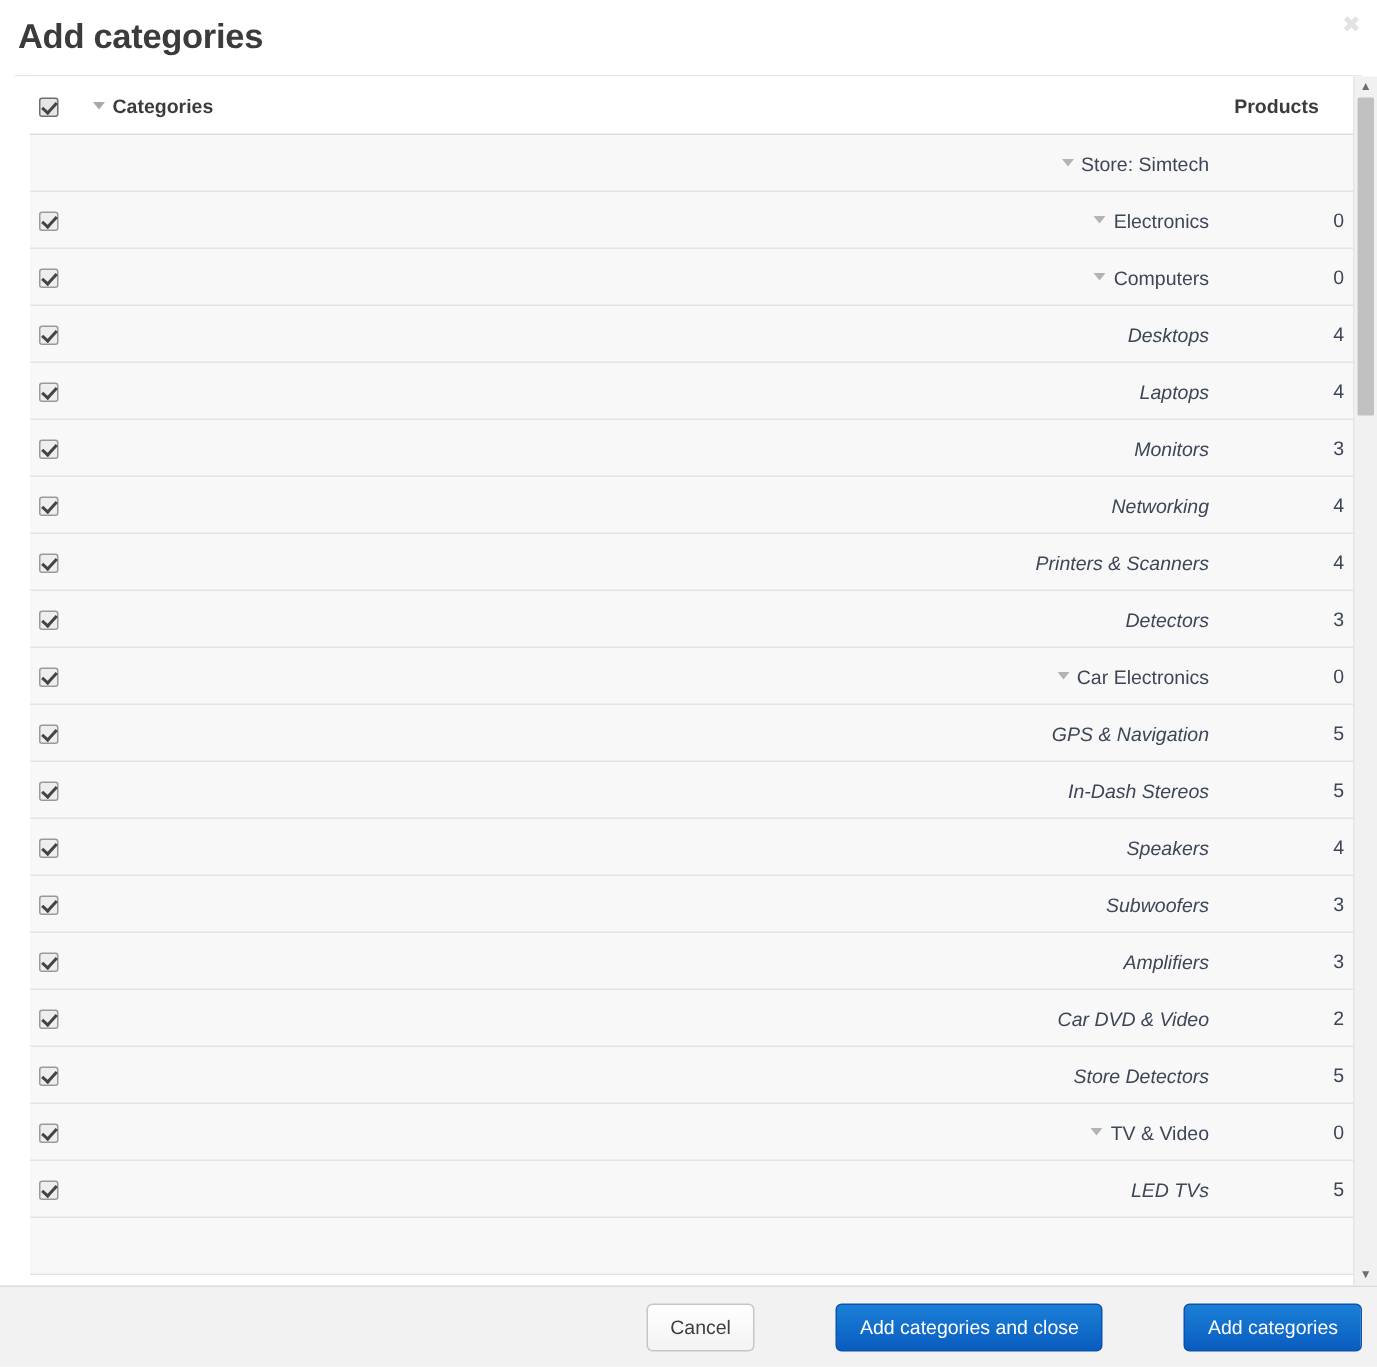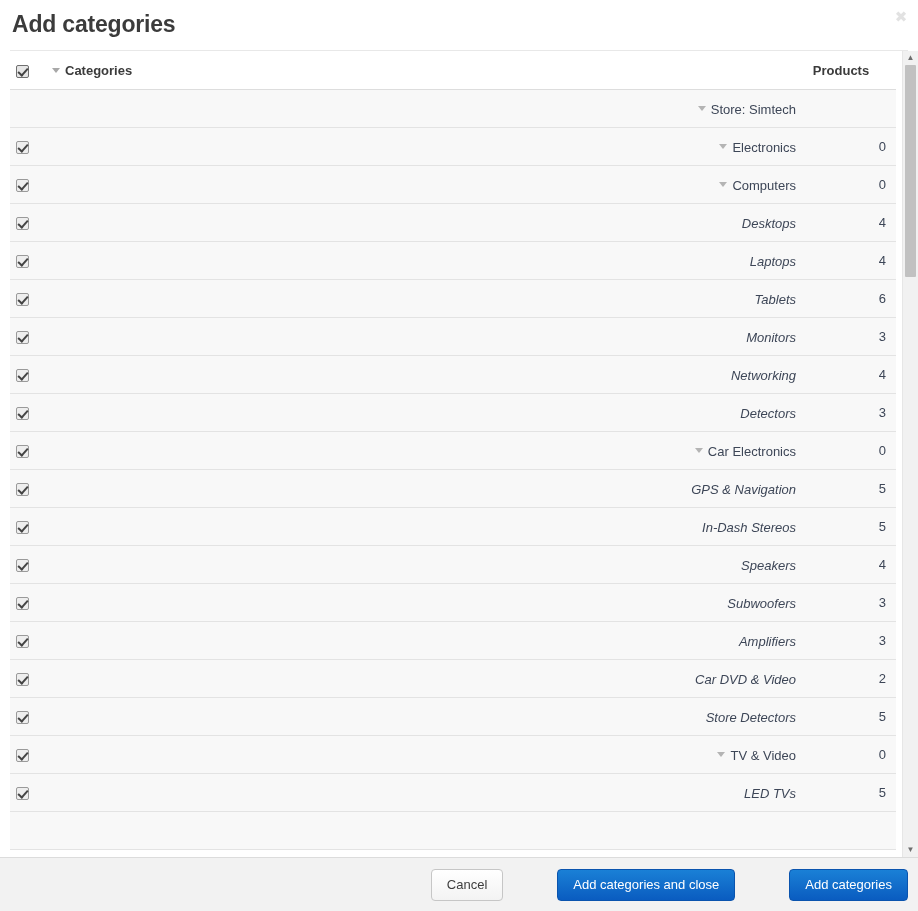--- a/index.html
+++ b/index.html
@@ -55,21 +55,21 @@
     position: absolute;
     left: 10px;
     top: 51px;
     width: 903px;
     height: 806px;
     overflow: hidden;
     background: #ffffff;
   }
   .table-wrap {
     position: absolute;
-    left: 0;
+    left: 10px;
     top: 0;
     width: 886px;
   }
 
   
   table.cat-table {
     width: 886px;
     border-collapse: collapse;
     table-layout: fixed;
   }
@@ -297,31 +297,31 @@
             <td class="c-name ind-4"><span class="arrow-spacer"></span><span class="name-label">Desktops</span></td>
             <td class="c-prod">4</td>
           </tr>
           <tr>
             <td class="c-check"><span class="cb"></span></td>
             <td class="c-name ind-4"><span class="arrow-spacer"></span><span class="name-label">Laptops</span></td>
             <td class="c-prod">4</td>
           </tr>
           <tr>
             <td class="c-check"><span class="cb"></span></td>
-            <td class="c-name ind-4"><span class="arrow-spacer"></span><span class="name-label">Tablets</span></td>
-            <td class="c-prod">6</td>
-          </tr>
-          <tr>
-            <td class="c-check"><span class="cb"></span></td>
             <td class="c-name ind-4"><span class="arrow-spacer"></span><span class="name-label">Monitors</span></td>
             <td class="c-prod">3</td>
           </tr>
           <tr>
             <td class="c-check"><span class="cb"></span></td>
             <td class="c-name ind-4"><span class="arrow-spacer"></span><span class="name-label">Networking</span></td>
+            <td class="c-prod">4</td>
+          </tr>
+          <tr>
+            <td class="c-check"><span class="cb"></span></td>
+            <td class="c-name ind-4"><span class="arrow-spacer"></span><span class="name-label">Printers &amp; Scanners</span></td>
             <td class="c-prod">4</td>
           </tr>
           <tr>
             <td class="c-check"><span class="cb"></span></td>
             <td class="c-name ind-4"><span class="arrow-spacer"></span><span class="name-label">Detectors</span></td>
             <td class="c-prod">3</td>
           </tr>
           <tr>
             <td class="c-check"><span class="cb"></span></td>
             <td class="c-name ind-3"><span class="arrow"></span><span class="name-label">Car Electronics</span></td>

